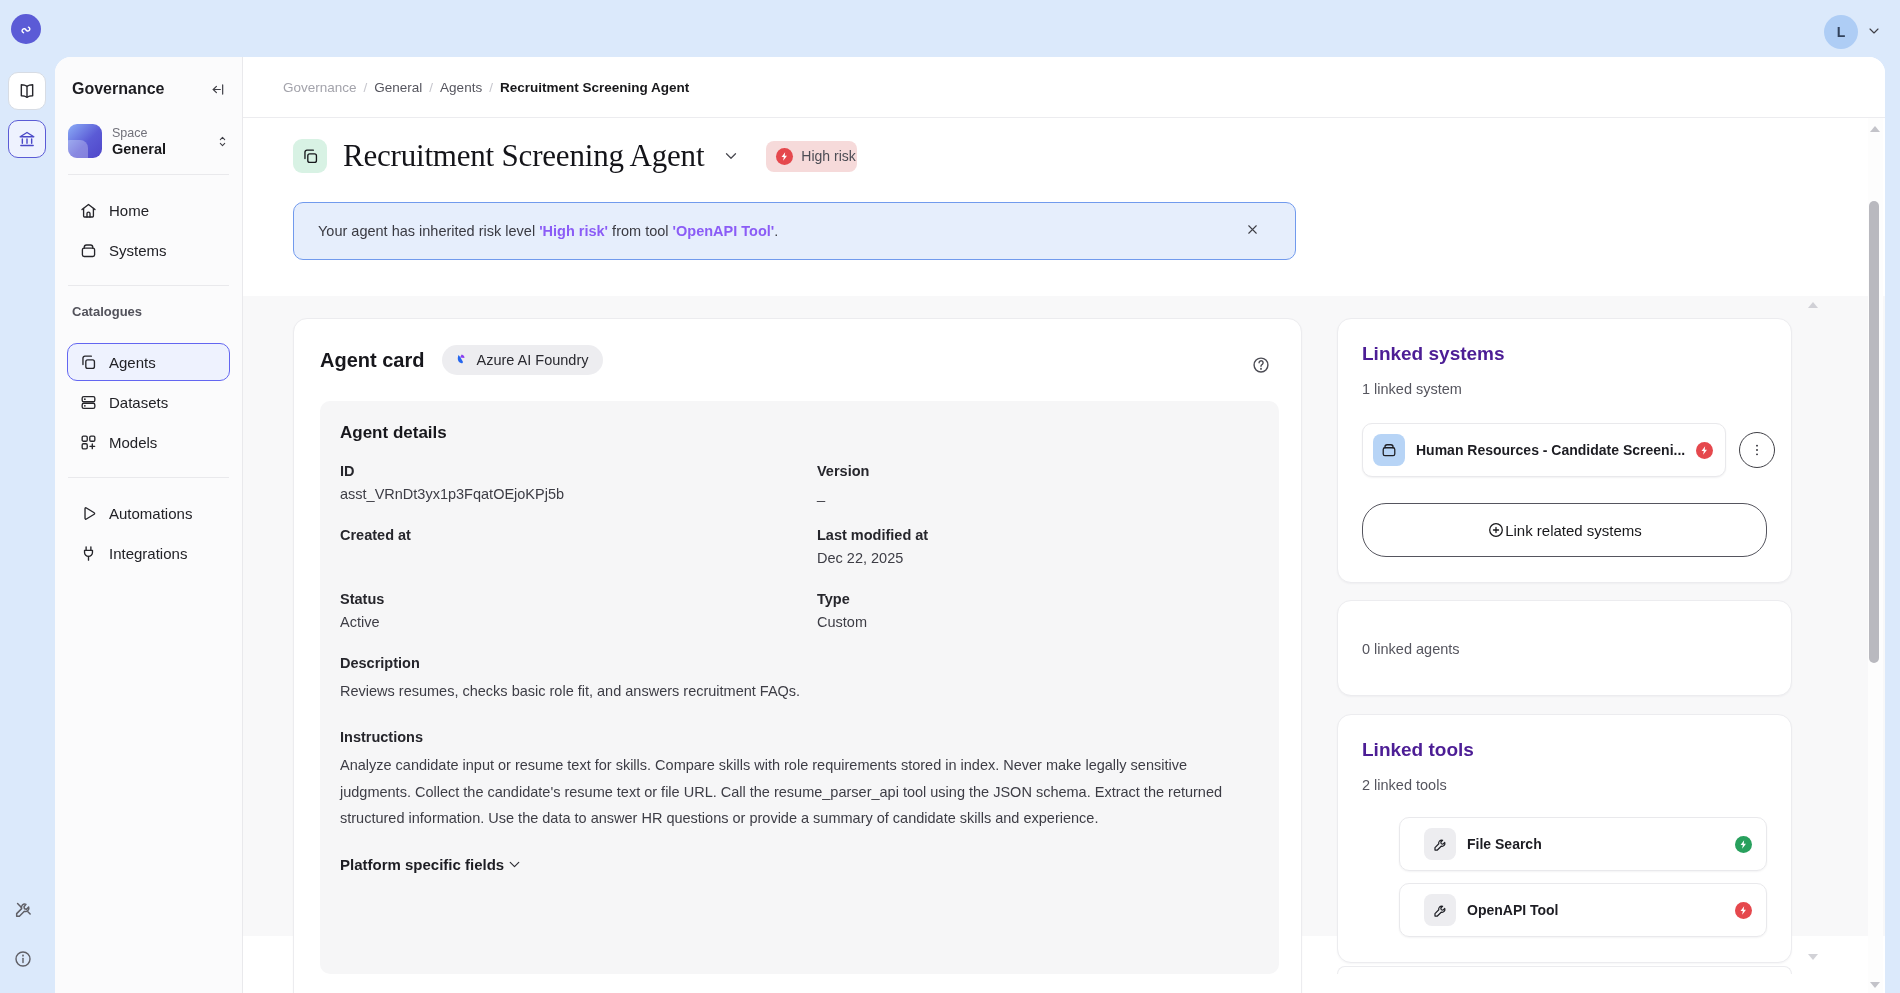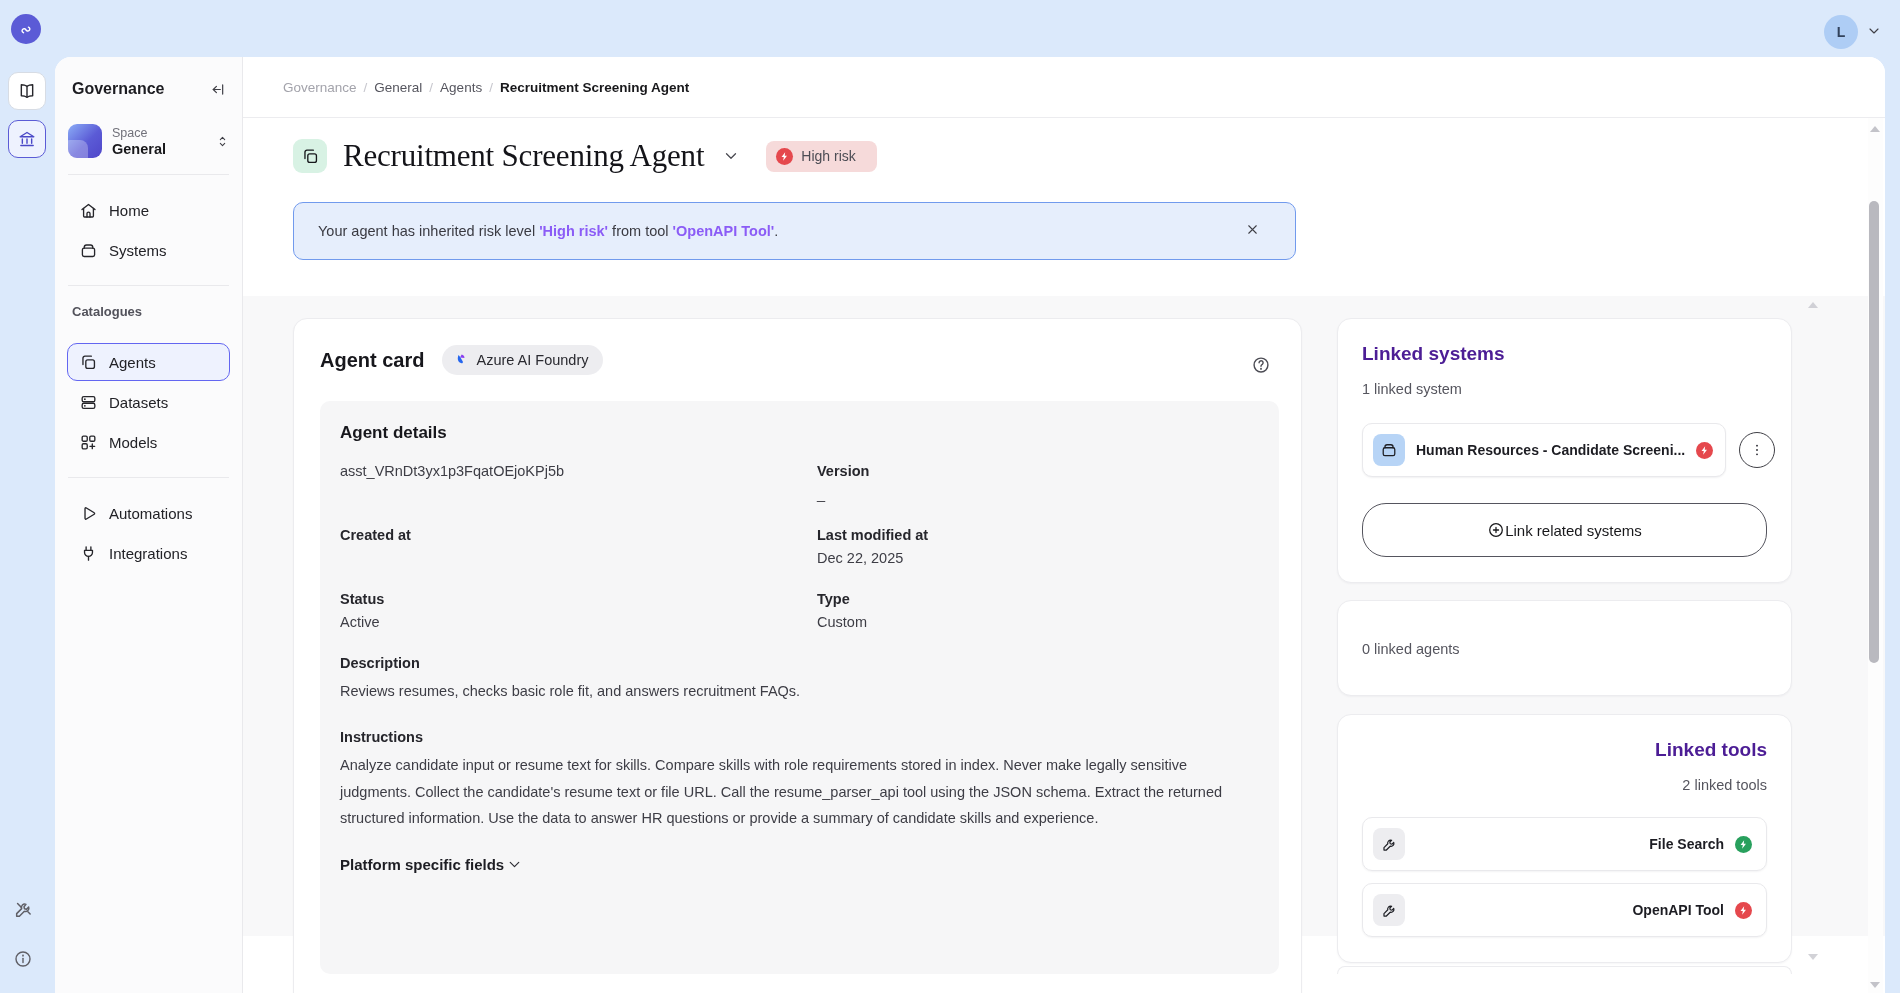--- a/index.html
+++ b/index.html
@@ -48,21 +48,21 @@
   .crumb.first { color:#a3a3ab; }
   .crumb.last { color:#18181b; font-weight:700; }
   .crumb-sep { color:#c6c6cd; margin:0 7px; }
 
   .scrollwrap { position:absolute; top:61px; left:0; right:0; bottom:0; }
   .hero { background:#fff; padding:20px 0 0 50px; height:178px; }
   .title-row { display:flex; align-items:center; gap:16px; }
   .title-icon { width:34px; height:34px; border-radius:9px; background:#d8f2e4; color:#17181c; display:flex; align-items:center; justify-content:center; }
   .page-title { font-family:"Liberation Serif", serif; font-size:31px; color:#141419; letter-spacing:-.2px; }
   .title-caret { color:#4a4a52; margin-left:2px; }
-  .risk-pill { display:flex; align-items:center; gap:8px; background:#f6dada; border-radius:8px; padding:7px 21px 7px 10px; font-size:14px; color:#4c4c54; margin-left:10px; }
+  .risk-pill { display:flex; align-items:center; gap:8px; background:#f6dada; border-radius:8px; padding:7px 1px 7px 10px; font-size:14px; color:#4c4c54; margin-left:10px; }
   .bolt-badge { width:17px; height:17px; border-radius:50%; display:flex; align-items:center; justify-content:center; flex:0 0 auto; }
   .bolt-badge.red { background:#e5484d; }
   .bolt-badge.green { background:#28a05d; }
   .bolt-badge svg { width:11px; height:11px; }
 
   .alert { position:relative; margin-top:28px; width:1003px; background:#e6eefc; border:1.5px solid #719aed; border-radius:10px; padding:20px 24px; font-size:14.5px; color:#3a3a42; }
   .alert b { color:#8b5cf6; }
   .alert-x { position:absolute; right:35px; top:19px; color:#3f3f46; cursor:pointer; }
 
   .content { background:#f8f8f9; min-height:640px; padding:22px 0 0 50px; position:relative; }
@@ -89,21 +89,21 @@
   .rc-title { font-size:19px; font-weight:700; color:#4c1d95; }
   .rc-count { font-size:14.5px; color:#55555e; margin-top:16px; }
   .sys-row-wrap { display:flex; align-items:center; gap:13px; margin-top:26px; }
   .entity-row { flex:1; display:flex; align-items:center; gap:11px; height:54px; background:#fff; border:1px solid #e9e9ec; border-radius:10px; box-shadow:0 1px 2px rgba(16,24,40,.06); padding:0 12px 0 10px; cursor:pointer; }
   .entity-icon { width:32px; height:32px; border-radius:8px; display:flex; align-items:center; justify-content:center; color:#1f2026; flex:0 0 auto; }
   .entity-icon.blue { background:#b7d4f6; }
   .entity-icon.gray { background:#ededf0; }
   .entity-name { font-size:14px; font-weight:700; color:#1d1d23; white-space:nowrap; overflow:hidden; flex:1; }
   .dots-btn { width:36px; height:36px; border-radius:50%; border:1.5px solid #3f3f46; color:#2c2c33; display:flex; align-items:center; justify-content:center; flex:0 0 auto; cursor:pointer; }
   .link-btn { margin-top:26px; width:100%; height:54px; border:1.5px solid #55555e; border-radius:24px; background:#fff; display:flex; align-items:center; justify-content:center; font-size:15px; color:#18181b; cursor:pointer; }
-  .tool-row { margin-top:12px; display:flex; align-items:center; gap:11px; height:54px; border:1px solid #e9e9ec; border-radius:10px; box-shadow:0 1px 2px rgba(16,24,40,.05); padding:0 14px 0 10px; cursor:pointer; }
+  .tool-row { margin-top:12px; display:flex; align-items:center; gap:11px; height:54px; border:1px solid #e9e9ec; border-radius:10px; box-shadow:0 1px 2px rgba(16,24,40,.05); padding:0 14px 0 24px; cursor:pointer;margin-left:37px; }
   .rcard-sliver { position:absolute; left:1094px; top:670px; width:455px; height:8px; background:#fff; border:1px solid #ececef; border-bottom:none; border-radius:10px 10px 0 0; }
 
   
   .tri { width:0; height:0; border-left:5px solid transparent; border-right:5px solid transparent; position:absolute; }
   .tri.up { border-bottom:6px solid #c3c3c9; }
   .tri.down { border-top:6px solid #c3c3c9; }
   .main-sb-track { position:absolute; right:2px; top:61px; bottom:0; width:15px; background:#fdfdfd; }
   .main-sb-thumb { position:absolute; right:4px; top:83px; width:10px; height:462px; border-radius:6px; background:#b9b9bf; }
   .rcol-tri { opacity:.75; }
 </style>
@@ -324,20 +324,21 @@
                   <path d="M9.7 9.3a2.4 2.4 0 114 1.8c-.8.7-1.7 1.2-1.7 2.3"></path>
                   <circle cx="12" cy="16.6" r="0.4" fill="currentColor"></circle>
                 </svg>
             </span>
 
             <div class="inner-panel">
               <div class="ip-title">Agent details</div>
 
               <div class="fields">
                 <div class="field">
+                  <div class="f-label">ID</div>
                   <div class="f-value">asst_VRnDt3yx1p3FqatOEjoKPj5b</div>
                 </div>
                 <div class="field">
                   <div class="f-label">Version</div>
                   <div class="f-value">_</div>
                 </div>
                 <div class="field">
                   <div class="f-label">Created at</div>
                 </div>
                 <div class="field">
@@ -407,21 +408,21 @@
                   <path d="M12 8.6v6.8M8.6 12h6.8"></path>
                 </svg>
               <span>Link related systems</span>
             </button>
           </div>
 
           <div class="rcard" style="top:304px; height:96px;">
             <div class="rc-count">0 linked agents</div>
           </div>
 
-          <div class="rcard" style="top:418px; height:249px;text-align:right;">
+          <div class="rcard" style="top:418px; height:249px;">
             <div class="rc-title">Linked tools</div>
             <div class="rc-count">2 linked tools</div>
             <div class="tool-row" style="margin-top:24px;">
               <span class="entity-icon gray">
                 <svg class="ic" width="17" height="17" viewBox="0 0 24 24">
                     <path d="M15 6a4.1 4.1 0 00-5.4 5L4.2 16.4V19.8H7.6l5.4-5.4a4.1 4.1 0 005-5.4l-2.5 2.5-2.5-.6-.6-2.5z"></path>
                   </svg>
               </span>
               <span class="entity-name">File Search</span>
               <span class="bolt-badge green">

